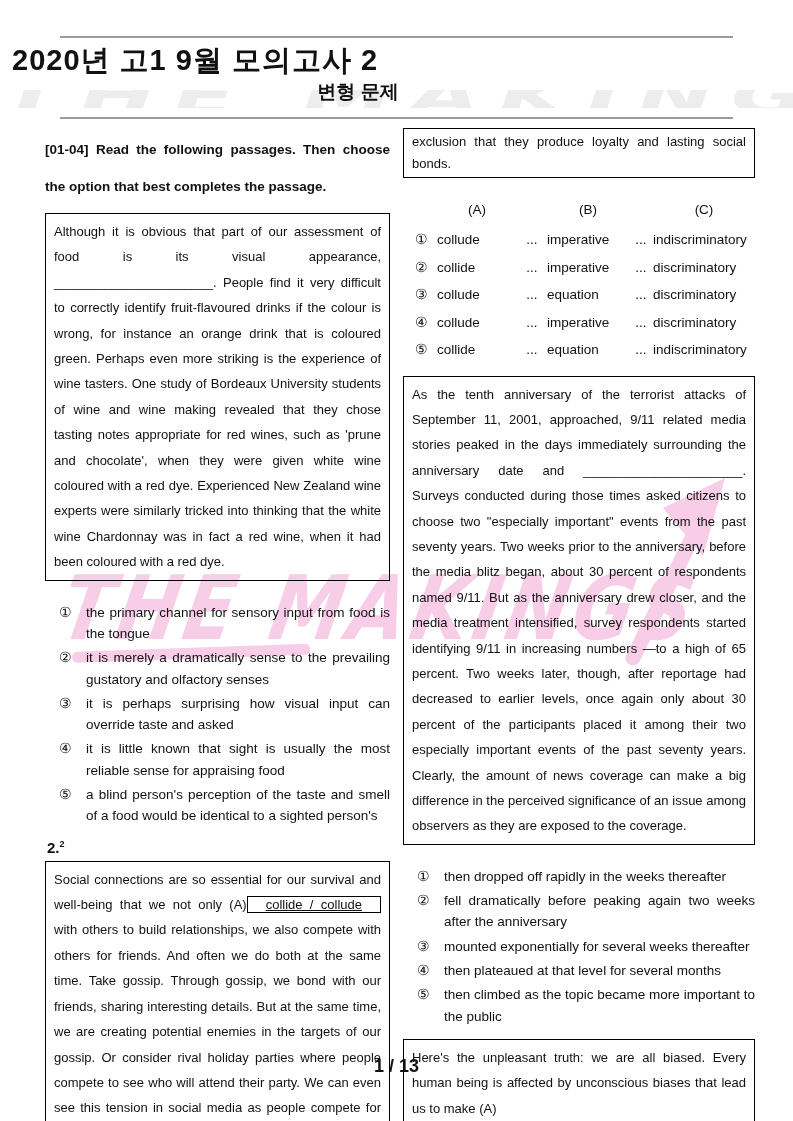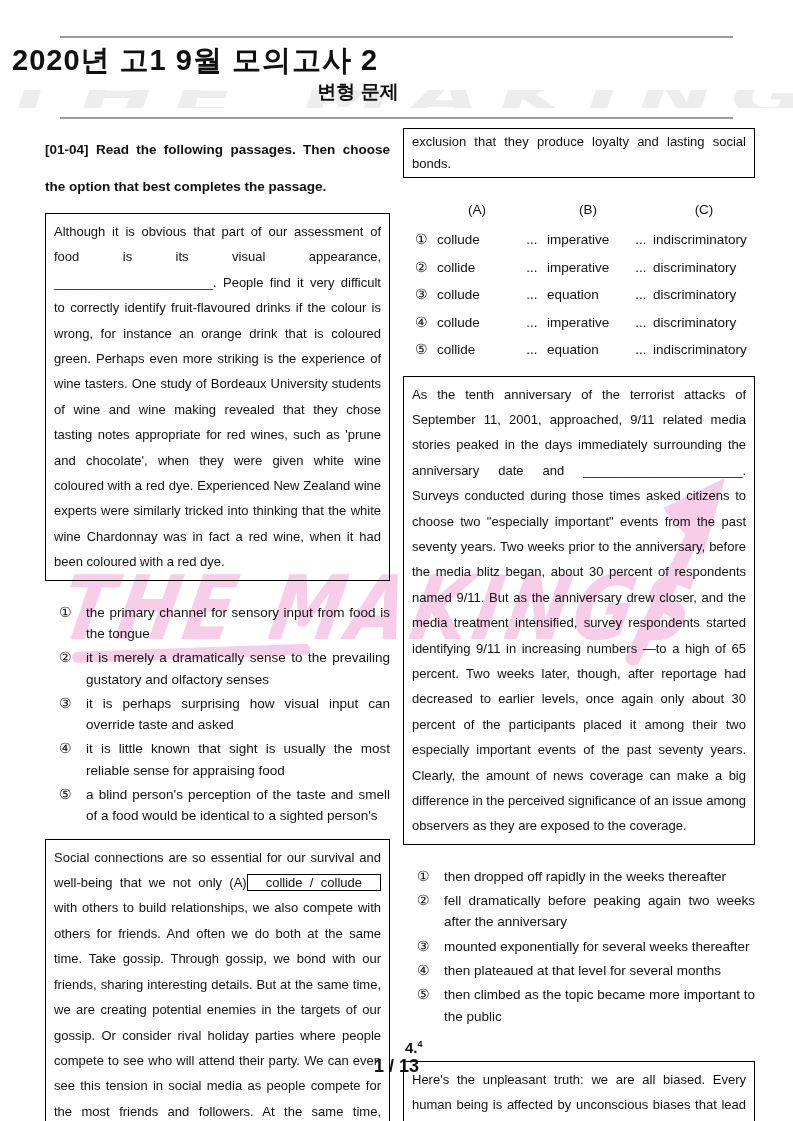--- a/index.html
+++ b/index.html
@@ -56,21 +56,21 @@
   .qhead sup { font-size:9px; }
 
   .pbox {
     border:1.5px solid #000;
     padding:5px 8px;
     font-size:13px; line-height:25.4px;
     text-align:justify;
     background:transparent;
   }
   .pbox.single { text-align-last: justify; line-height:22px; padding:2px 8px; }
-  .ibox { border:1px solid #000; padding:0 18px; }
+  .ibox { border:1px solid #000; padding:0 18px;text-decoration:underline; }
 
   .opts { list-style:none; margin:21px 0 12px 0; padding-left:14px; font-size:13.5px; }
   .opt { display:grid; grid-template-columns:27px 1fr; line-height:21.3px; margin-bottom:3px; text-align:justify; }
   .opt .marker { font-size:14px; }
 
   
   .ans-table { margin:24px 0 12px 0; font-size:13.5px; padding-left:12px; }
   .t-head, .t-row { display:grid; grid-template-columns:22px 80px 30px 82px 24px 1fr; }
   .t-head { margin-bottom:9px; }
   .t-head .th { text-align:center; }
@@ -125,20 +125,21 @@
     <li class="opt">
         <span class="marker">④</span>
         <span>it is little known that sight is usually the most reliable sense for appraising food</span>
       </li>
     <li class="opt">
         <span class="marker">⑤</span>
         <span>a blind person's perception of the taste and smell of a food would be identical to a sighted person's</span>
       </li>
   </ul>
 
+  <div class="qhead"><span>2.</span><sup>2</sup></div>
   <div class="pbox"><span>Social connections are so essential for our survival and well-being that we not only (A)</span><span class="ibox">collide / collude</span><span> with others to build relationships, we also compete with others for friends. And often we do both at the same time. Take gossip. Through gossip, we bond with our friends, sharing interesting details. But at the same time, we are creating potential enemies in the targets of our gossip. Or consider rival holiday parties where people compete to see who will attend their party. We can even see this tension in social media as people compete for the most friends and followers. At the same time, competitive exclusion can also generate cooperation. High school social clubs and country clubs use this (B)</span></div>
 </div>
 
 <div class="col" id="col-right">
   <div class="pbox single">exclusion that they produce loyalty and lasting social bonds.</div>
 
   <div class="ans-table">
     <div class="t-head">
       <span></span>
         <span class="th">(A)</span>
@@ -207,17 +208,16 @@
     <li class="opt">
         <span class="marker">④</span>
         <span>then plateaued at that level for several months</span>
       </li>
     <li class="opt">
         <span class="marker">⑤</span>
         <span>then climbed as the topic became more important to the public</span>
       </li>
   </ul>
 
-  <div class="qhead"><span>4.</span><sup>4</sup></div>
   <div class="pbox"><span>Here's the unpleasant truth: we are all biased. Every human being is affected by unconscious biases that lead us to make (A)</span></div>
 </div>
 
 <div id="footer">1 / 13</div>
 
 </body></html>

